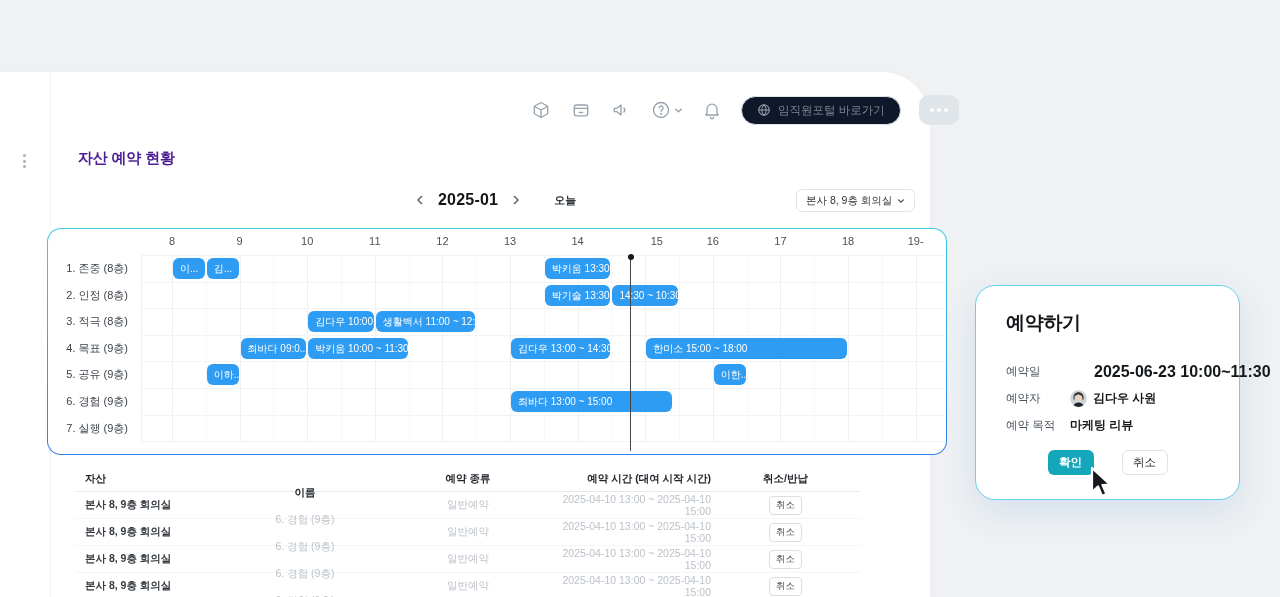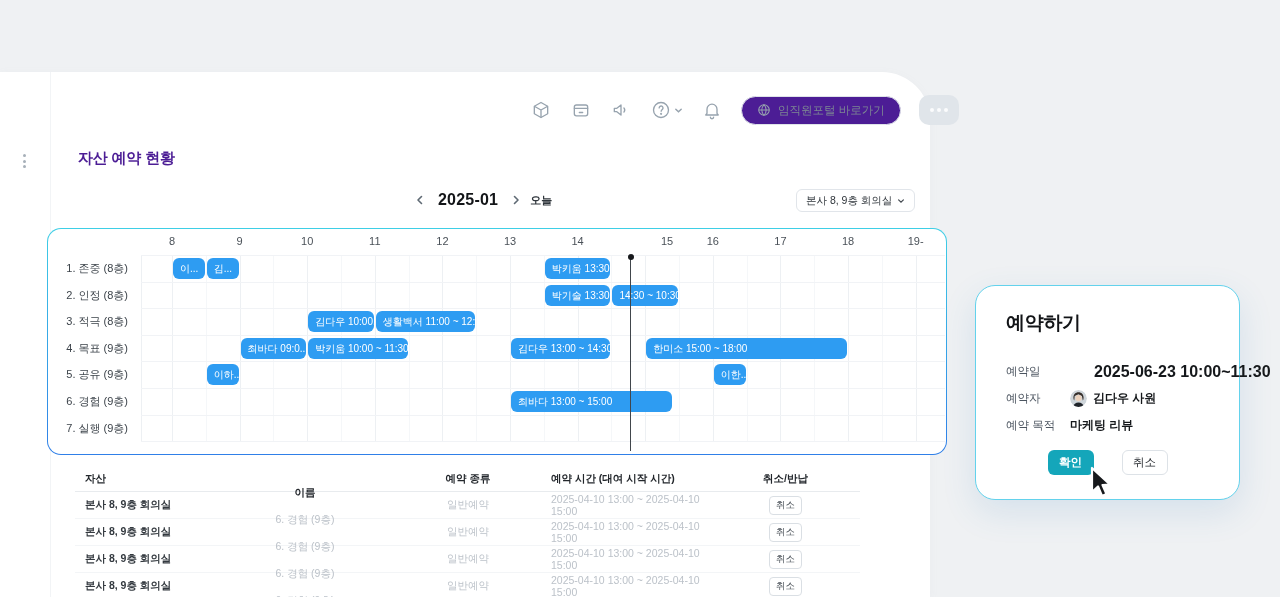--- a/index.html
+++ b/index.html
@@ -10,36 +10,36 @@
   
   .main-card { position:absolute; left:0; top:72px; width:930px; height:525px;
     background:#fff; border-top-right-radius:48px; box-shadow:0 2px 10px rgba(150,160,170,.06); }
   .left-divider { position:absolute; left:50px; top:72px; width:1px; height:525px; background:#f2f4f6; }
 
   
   .top-icons { position:absolute; top:94px; left:530px; height:32px; display:flex; align-items:center; gap:18px; }
   .ticon { width:22px; height:22px; display:flex; align-items:center; justify-content:center; cursor:pointer; }
   .ticon svg { display:block; }
   .help-wrap { display:flex; align-items:center; gap:2px; }
-  .portal-btn { height:29px; border:1px solid #dfe4e9; border-radius:999px; background:#4c1d95;
+  .portal-btn { height:29px; border:1px solid #dfe4e9; border-radius:999px; background:#0f172a;
     display:flex; align-items:center; gap:7px; padding:4px 15px; color:#7d8893; font-size:11.5px; cursor:pointer; }
   .more-btn { width:40px; height:30px; border-radius:10px; background:#e0e5ea; border:none;
     display:flex; align-items:center; justify-content:center; gap:3px; cursor:pointer; }
   .more-btn i { width:4px; height:4px; border-radius:50%; background:#fbfcfd; display:block; }
 
   
   .kebab { position:absolute; left:23px; top:154px; display:flex; flex-direction:column; gap:2.5px; cursor:pointer; }
   .kebab i { width:3px; height:3px; border-radius:50%; background:#a7b0b9; display:block; }
   .page-title { position:absolute; left:78px; top:149px; font-size:15px; font-weight:700; color:#4c1d95; letter-spacing:-.2px; }
 
   
   .cal-nav { position:absolute; left:408px; top:188px; height:24px; display:flex; align-items:center;justify-content:space-between; }
   .nav-arrow { width:24px; height:24px; border:none; background:transparent; display:flex; align-items:center; justify-content:center; cursor:pointer; color:#5f6a74; }
   .month-label { font-size:16px; font-weight:700; color:#131518; margin:0 6px; letter-spacing:.2px; }
-  .today-btn { border:none; background:transparent; font-size:11px; font-weight:700; color:#30363c; margin-left:2px; cursor:pointer; }
+  .today-btn { border:none; background:transparent; font-size:11px; font-weight:700; color:#30363c; margin-left:26px; cursor:pointer; }
   .room-filter { position:absolute; left:796px; top:189px; height:23px; border:1px solid #e1e5ea; border-radius:6px;
     background:#fff; display:flex; align-items:center; gap:5px; padding:0 9px; font-size:10.5px; color:#2e343a; cursor:pointer; }
 
   
   .tl-box { position:absolute; left:47px; top:228px; width:900px; height:227px; border-radius:14px;
     border:1.5px solid transparent;
     background:linear-gradient(#fff,#fff) padding-box, linear-gradient(180deg,#3ecfe6,#2f7fe8) border-box; }
   .tl-inner { position:absolute; inset:0; overflow:hidden; border-radius:12px; }
   .hour-label { position:absolute; top:6px; width:40px; text-align:center; font-size:11px; color:#4a5158; }
   .row-label { position:absolute; left:0; width:93px; text-align:right; padding-right:13px; font-size:11px; color:#3c434a; }
@@ -52,21 +52,21 @@
   .now-dot { position:absolute; width:6px; height:6px; border-radius:50%; background:#17191c; }
 
   
   .res-table { position:absolute; left:75px; top:466px; width:785px; }
   .t-head { display:flex; height:26px; align-items:center; border-bottom:1px solid #e8ebee; }
   .t-row { display:flex; height:27px; align-items:center; border-bottom:1px solid #f3f5f7; }
   .t-cell { font-size:10.5px; }
   .c0 { width:150px; text-align:left; padding-left:10px; }
   .c1 { width:160px; text-align:center;margin-top:29px; }
   .c2 { width:166px; text-align:center; }
-  .c3 { width:160px; text-align:left; }
+  .c3 { width:160px; text-align:right; }
   .c4 { width:149px; text-align:center; }
   .t-head .t-cell { color:#23272c; font-weight:700; font-size:10.5px; }
   .t-row .c0 { color:#33393f; font-weight:600; }
   .t-row .c1, .t-row .c2, .t-row .c3 { color:#bcc2c9; }
   .cancel-btn { min-width:30px; height:19px; border:1px solid #dadfe4; border-radius:4px; background:#fff;
     font-size:9.5px; color:#4a5158; cursor:pointer; padding:0 6px; font-family:inherit; }
 
   
   .dialog { position:absolute; left:975px; top:285px; width:265px; height:215px; background:#fff;
     border:1.5px solid #63d2ec; border-radius:20px; box-shadow:0 12px 34px rgba(60,130,190,.14); }
@@ -173,21 +173,21 @@
 
   <div class="tl-box">
     <div class="tl-inner" id="tl-inner">
         <div class="hour-label" style="left: 104px;">8</div>
         <div class="hour-label" style="left: 171.6px;">9</div>
         <div class="hour-label" style="left: 239.2px;">10</div>
         <div class="hour-label" style="left: 306.8px;">11</div>
         <div class="hour-label" style="left: 374.4px;">12</div>
         <div class="hour-label" style="left: 442px;">13</div>
         <div class="hour-label" style="left: 509.6px;">14</div>
-        <div class="hour-label" style="left: 599px;">15</div>
+        <div class="hour-label" style="left: 575px; text-align: right;">15</div>
         <div class="hour-label" style="left: 644.8px;">16</div>
         <div class="hour-label" style="left: 712.4px;">17</div>
         <div class="hour-label" style="left: 780px;">18</div>
         <div class="hour-label" style="left: 847.6px;">19-</div>
         <div class="vline" style="left: 124px; top: 26px; height: 186.2px;"></div>
         <div class="vline half" style="left: 157.8px; top: 26px; height: 186.2px;"></div>
         <div class="vline" style="left: 191.6px; top: 26px; height: 186.2px;"></div>
         <div class="vline half" style="left: 225.4px; top: 26px; height: 186.2px;"></div>
         <div class="vline" style="left: 259.2px; top: 26px; height: 186.2px;"></div>
         <div class="vline half" style="left: 293px; top: 26px; height: 186.2px;"></div>

